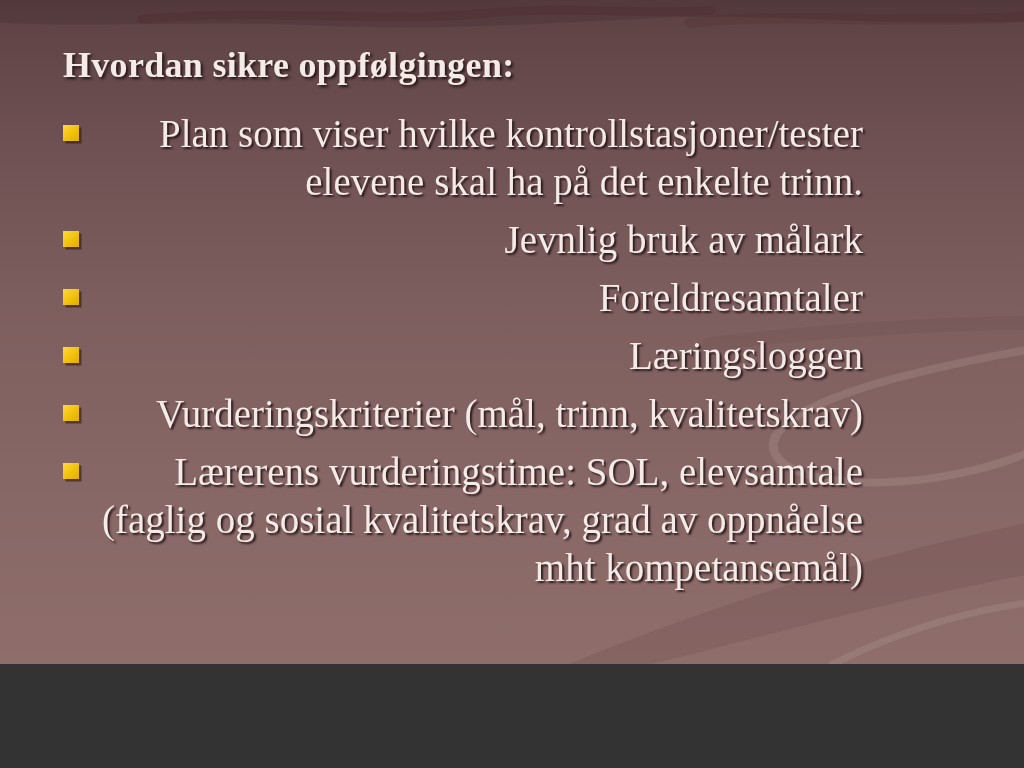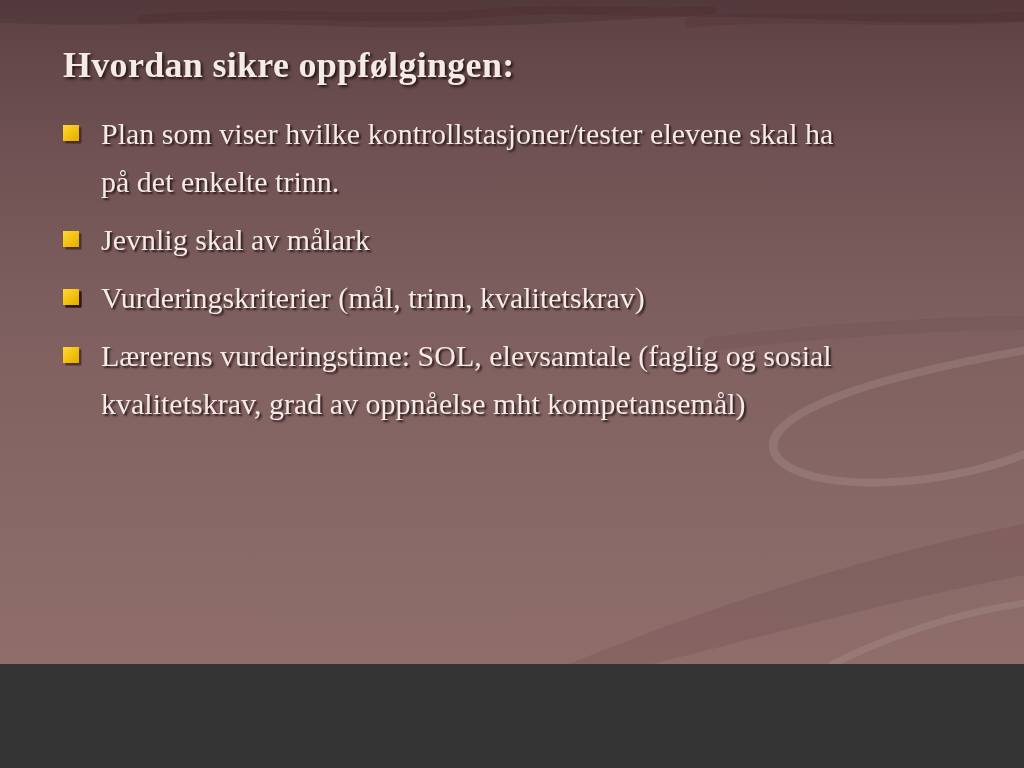--- a/index.html
+++ b/index.html
@@ -45,24 +45,25 @@
     top: 110px;
     width: 800px;
     margin: 0;
     padding: 0;
     list-style: none;
   }
   .bullet-item {
     position: relative;
     padding-left: 38px;
     margin-bottom: 10px;
-    font-size: 30px;
+    font-size: 39px;
     line-height: 48px;
     color: var(--text-color);
     text-shadow: 2px 2px 2px rgba(32, 14, 18, 0.85);
+    text-align: right;
   }
   .bullet-square {
     position: absolute;
     left: 0;
     top: 15px;
     width: 16px;
     height: 16px;
     background: linear-gradient(135deg, #ffd83a 0%, var(--bullet-color) 55%, #dfae00 100%);
     box-shadow: 2.5px 2.5px 0 rgba(40, 16, 20, 0.55);
   }
@@ -91,30 +92,32 @@
   <div class="slide-title">Hvordan sikre oppfølgingen:</div>
 
   <ul class="bullet-list">
     <li class="bullet-item">
       <span class="bullet-square"></span>
       <span>Plan som viser hvilke kontrollstasjoner/tester elevene skal ha på det enkelte trinn.</span>
     </li>
 
     <li class="bullet-item">
       <span class="bullet-square"></span>
-      <span>Jevnlig skal av målark</span>
+      <span>Jevnlig bruk av målark</span>
     </li>
 
 
     <li class="bullet-item">
       <span class="bullet-square"></span>
+      <span>Foreldresamtaler</span>
     </li>
 
     <li class="bullet-item">
       <span class="bullet-square"></span>
+      <span>Læringsloggen</span>
     </li>
 
 
     <li class="bullet-item">
       <span class="bullet-square"></span>
       <span>Vurderingskriterier (mål, trinn, kvalitetskrav)</span>
     </li>
 
     <li class="bullet-item">
       <span class="bullet-square"></span>

